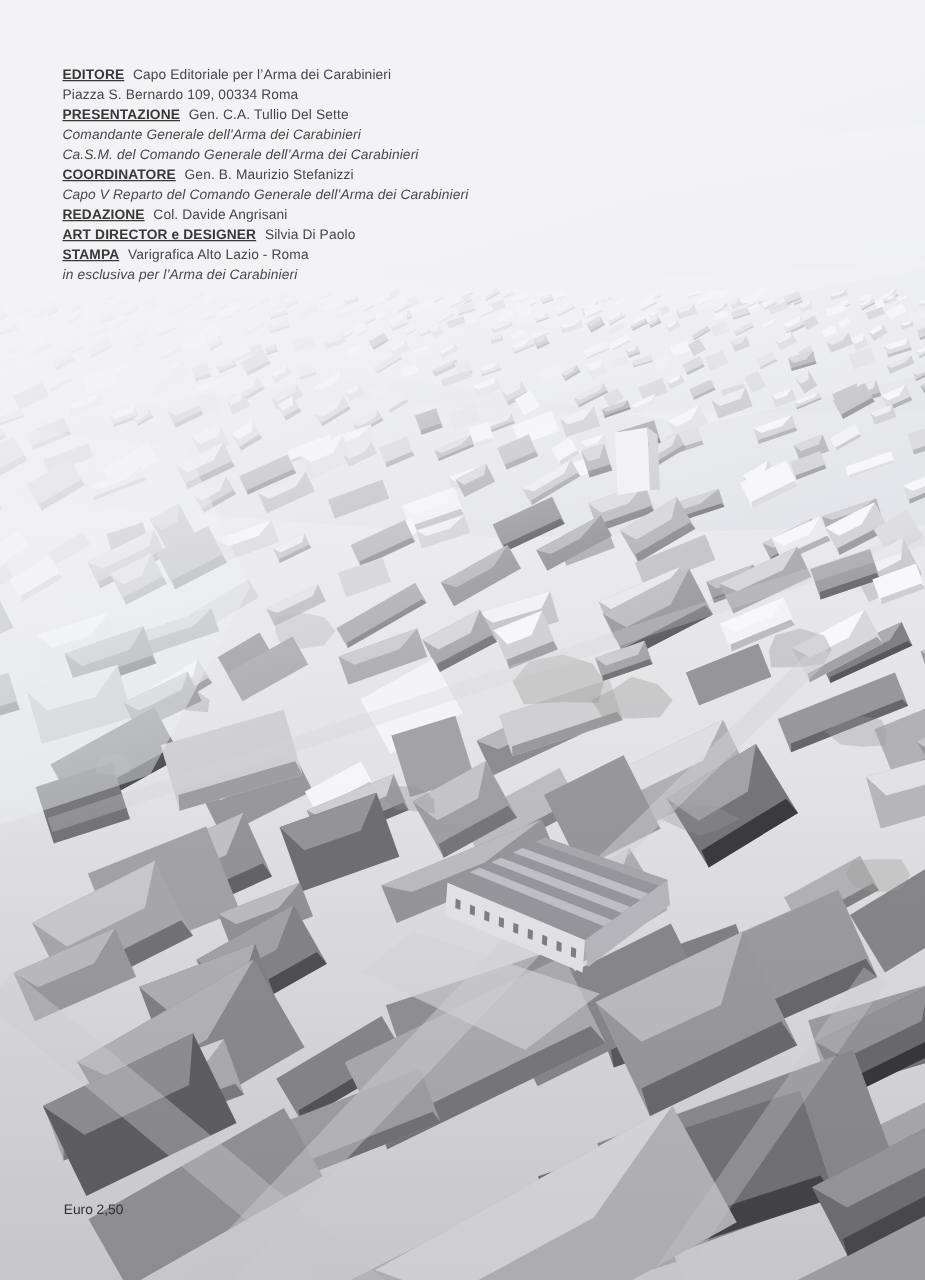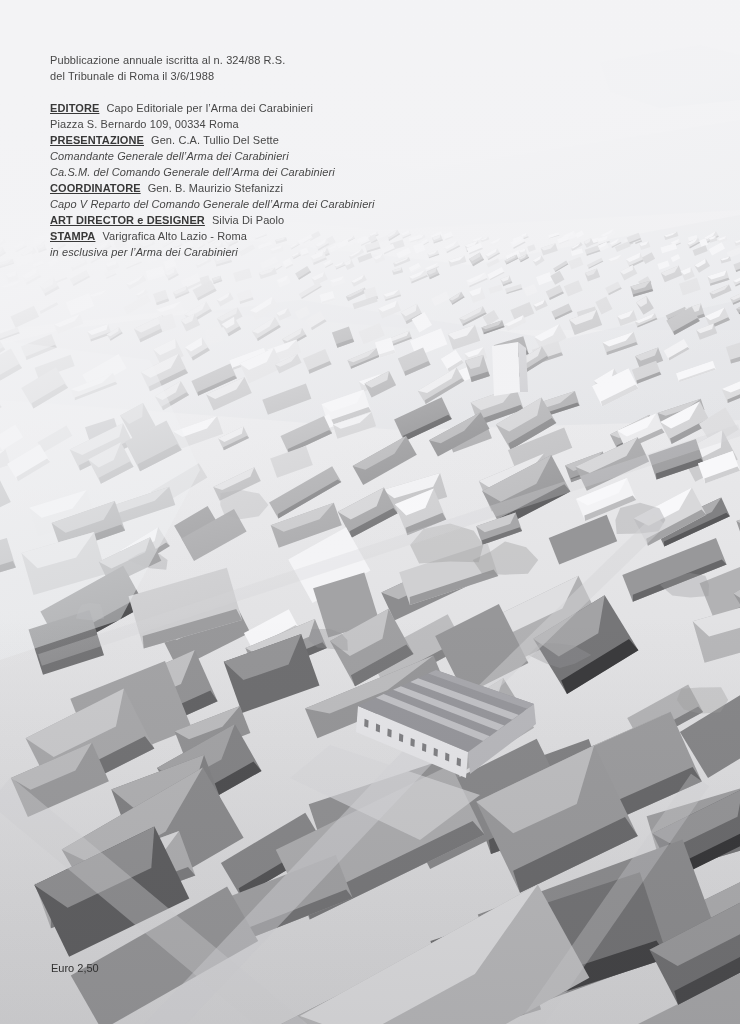--- a/index.html
+++ b/index.html
@@ -1238,32 +1238,29 @@
       <polygon points="445.4,752.6 449.4,754.3 449.1,761.6 445.1,760.1" fill="#6e6e72" opacity="0.85"></polygon>
       <polygon points="457.0,757.4 461.0,759.1 460.6,766.4 456.6,764.9" fill="#6e6e72" opacity="0.85"></polygon>
       <polygon points="492.0,346.0 518.0,342.0 520.0,392.0 494.0,396.0" fill="#f2f2f4"></polygon>
       <polygon points="518.0,342.0 526.0,348.0 528.0,392.0 520.0,392.0" fill="#c9c9cd"></polygon>
       <polygon points="0.0,340.0 150.0,360.0 200.0,470.0 120.0,620.0 0.0,660.0" fill="#eef0f1" opacity="0.45"></polygon>
       <rect x="0" y="0" width="740" height="1024" fill="url(#gFog)"></rect>
       <rect x="0" y="0" width="740" height="1024" fill="url(#gVig)"></rect>
     </svg>
 
   <div class="colophon">
-    <div class="reg">
-      <div class="line">Pubblicazione annuale iscritta al n. 324/88 R.S.</div>
-      <div class="line">del Tribunale di Roma il 3/6/1988</div>
-    </div>
     <div>
         <div class="line"><span class="lbl">EDITORE</span><span>Capo Editoriale per l’Arma dei Carabinieri</span></div>
         <div class="line"><span>Piazza S. Bernardo 109, 00334 Roma</span></div>
         <div class="line"><span class="lbl">PRESENTAZIONE</span><span>Gen. C.A. Tullio Del Sette</span></div>
         <div class="line"><span class="em">Comandante Generale dell’Arma dei Carabinieri</span></div>
         <div class="line"><span class="em">Ca.S.M. del Comando Generale dell’Arma dei Carabinieri</span></div>
         <div class="line"><span class="lbl">COORDINATORE</span><span>Gen. B. Maurizio Stefanizzi</span></div>
         <div class="line"><span class="em">Capo V Reparto del Comando Generale dell’Arma dei Carabinieri</span></div>
+        <div class="line"><span class="lbl">REDAZIONE</span><span>Col. Davide Angrisani</span></div>
         <div class="line"><span class="lbl">ART DIRECTOR e DESIGNER</span><span>Silvia Di Paolo</span></div>
         <div class="line"><span class="lbl">STAMPA</span><span>Varigrafica Alto Lazio - Roma</span></div>
         <div class="line"><span class="em">in esclusiva per l’Arma dei Carabinieri</span></div>
       </div>
   </div>
 
   <div class="price">Euro 2,50</div>
 </div>
 
 </body></html>

